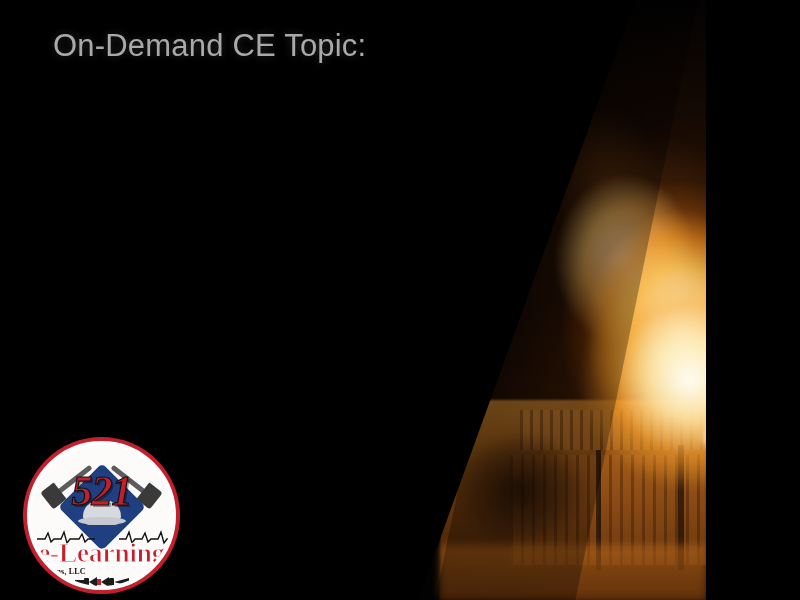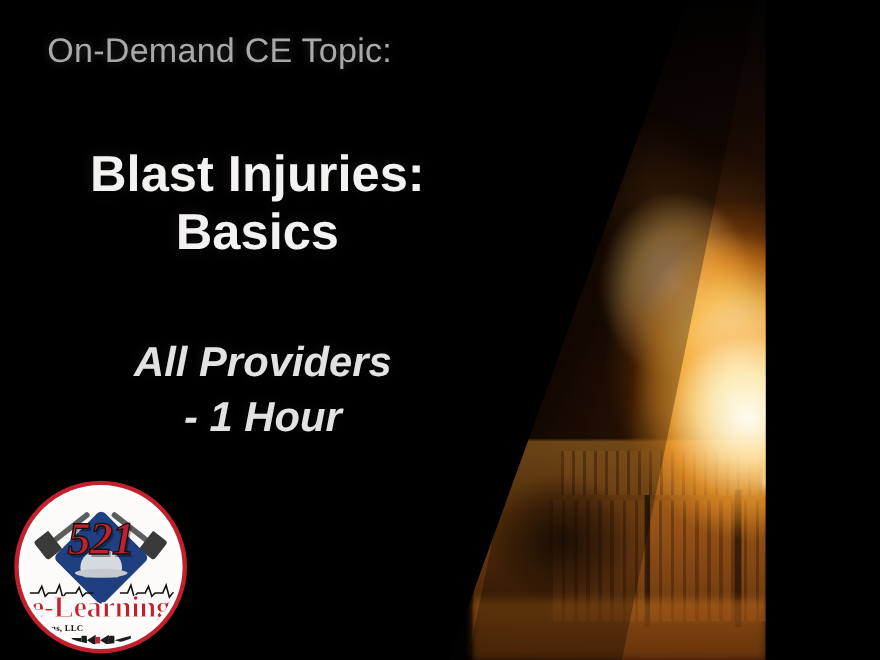--- a/index.html
+++ b/index.html
@@ -4,20 +4,21 @@
 <style>
   * { margin:0; padding:0; box-sizing:border-box; }
   html,body { background:#000; }
 
   .card {
     position:relative;
     width:696px; height:600px;
     background:#000000;
     overflow:hidden;
     font-family:"Liberation Sans", sans-serif;
+    margin-left:10px;
     -webkit-font-smoothing:antialiased;
   }
 
   
   .photo {
     position:absolute; inset:0;
     background:#050302;
   }
 
   
@@ -246,29 +247,21 @@
   </div>
 
   <div class="band">
     <div class="band-dark"></div>
   </div>
 
   <div class="panel"></div>
 
   <div class="eyebrow">On-Demand CE Topic:</div>
 
-  <div class="title">
-    <span>Blast Injuries:</span><br>
-    <span>Basics</span>
-  </div>
-
-  <div class="subtitle">
-    <span>All Providers</span>
-    <span class="l2">- 1 Hour</span>
-  </div>
+
 
   <div class="logo">
     <div class="logo-outer"></div>
     <div class="logo-inner">
 
       <div class="lg-axe">
         <div class="lg-handle"></div>
           <div class="lg-head"></div>
       </div>
       <div class="lg-pike">

